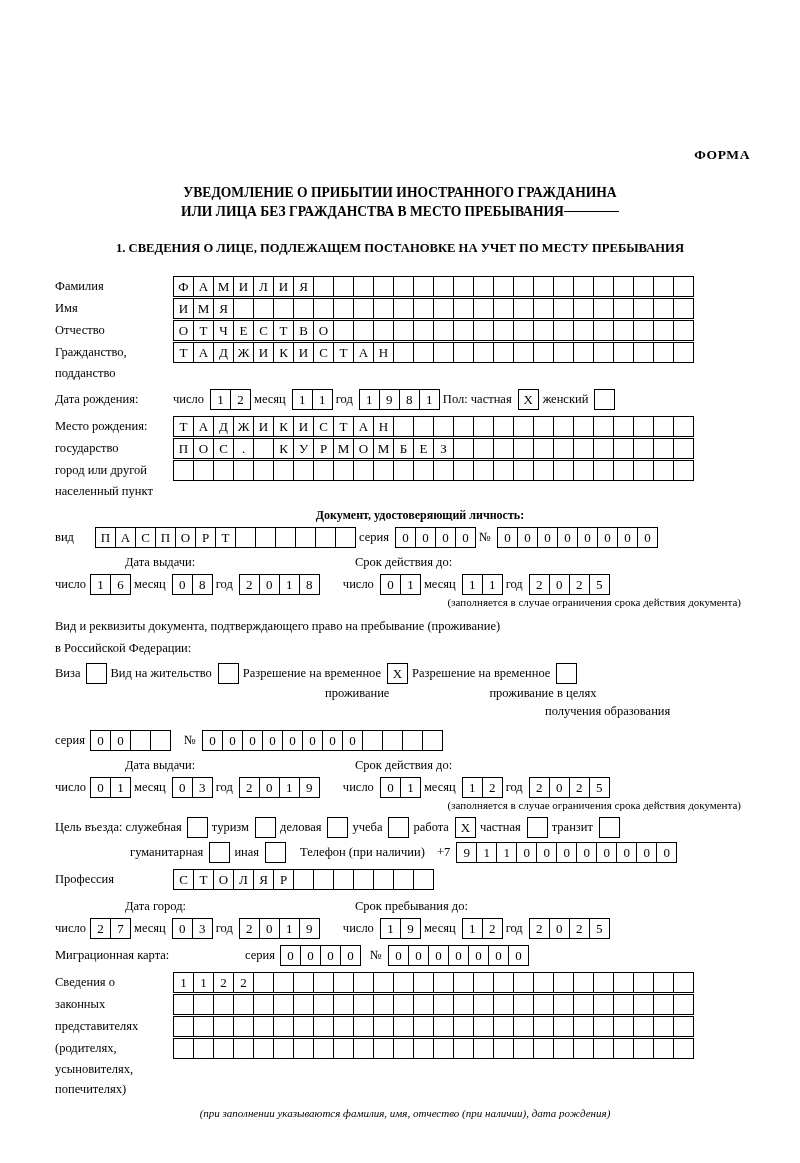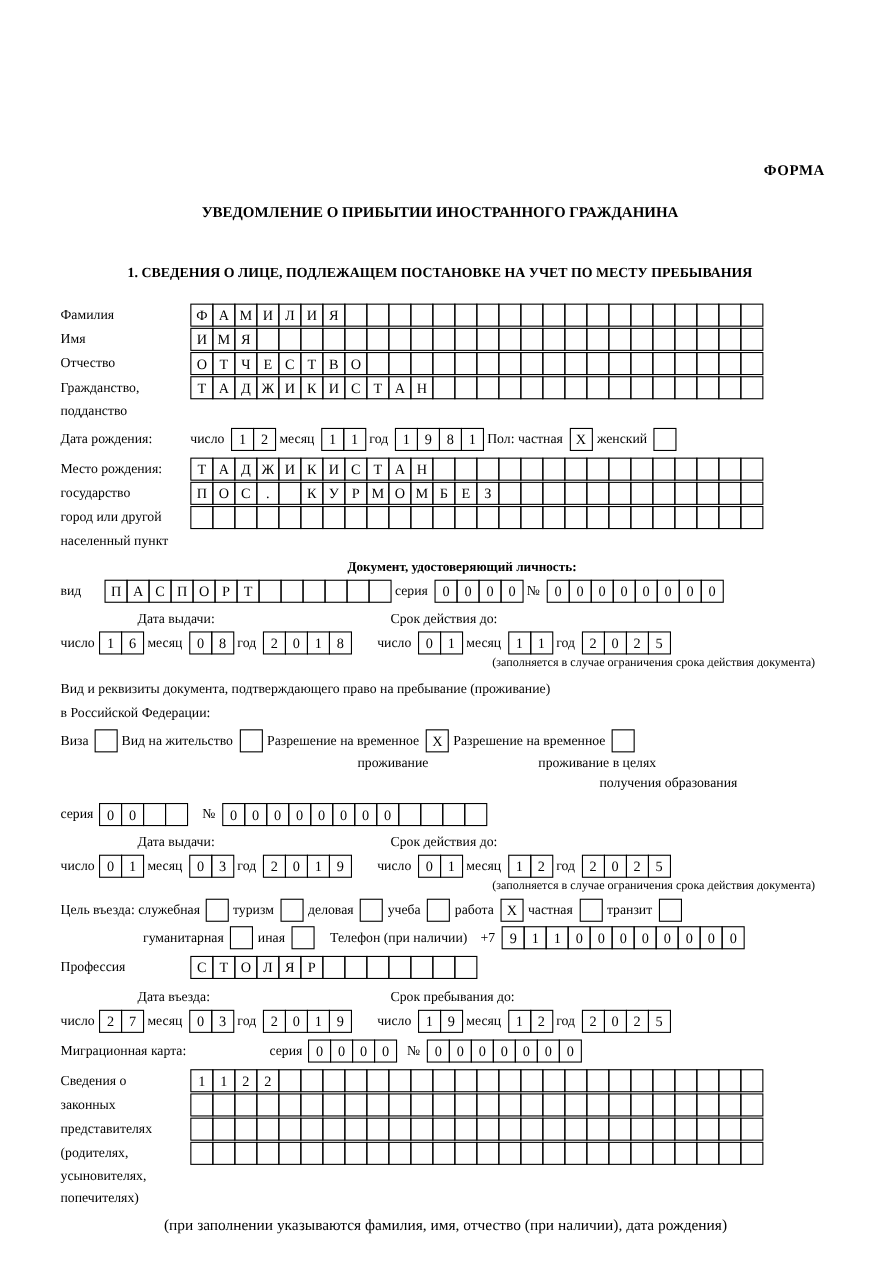--- a/index.html
+++ b/index.html
@@ -116,35 +116,37 @@
     width: 100%;
     padding-right: 14px;
     box-sizing: border-box;
   }
   .cb {
     width: 21px; height: 21px; border: 1px solid #000; box-sizing: border-box;
     display: inline-block; text-align: center; line-height: 19px; font-size: 13px;
     vertical-align: middle;
   }
   .footer-note {
-    font-size: 14px;
+    font-size: 11px;
     text-align: center;
     margin-top: 8px;
+    font-style: italic;
   }
 </style>
 </head>
 <body>
 
 <div class="page">
 
 
   <div class="forma">ФОРМА</div>
 
   <div class="title">
     <div>УВЕДОМЛЕНИЕ О ПРИБЫТИИ ИНОСТРАННОГО ГРАЖДАНИНА</div>
+    <div><span>ИЛИ ЛИЦА БЕЗ ГРАЖДАНСТВА В МЕСТО ПРЕБЫВАНИЯ</span><span class="underline"></span></div>
   </div>
 
   <div class="section1">1. СВЕДЕНИЯ О ЛИЦЕ, ПОДЛЕЖАЩЕМ ПОСТАНОВКЕ НА УЧЕТ ПО МЕСТУ ПРЕБЫВАНИЯ</div>
 
   <div class="body">
 
     <div class="row">
       <div class="labelcol">Фамилия</div>
       <div class="boxes" id="grid-surname">
           <div class="bx">Ф</div>
@@ -626,21 +628,21 @@
           <div class="bx"></div>
           <div class="bx"></div>
           <div class="bx"></div>
           <div class="bx"></div>
           <div class="bx"></div>
         </div>
     </div>
 
     <div class="row mt6">
       <div style="width:70px"></div>
-      <div class="lbl" style="width:230px">Дата въезда:</div>
+      <div class="lbl" style="width:230px">Дата город:</div>
       <div class="lbl">Срок пребывания до:</div>
     </div>
     <div class="row">
       <div class="lbl" style="margin-right:4px">число</div>
       <div class="boxes" id="grid-enday">
           <div class="bx">2</div>
           <div class="bx">7</div>
         </div>
       <div class="lbl inline-lbl">месяц</div>
       <div class="boxes" id="grid-enmonth">

